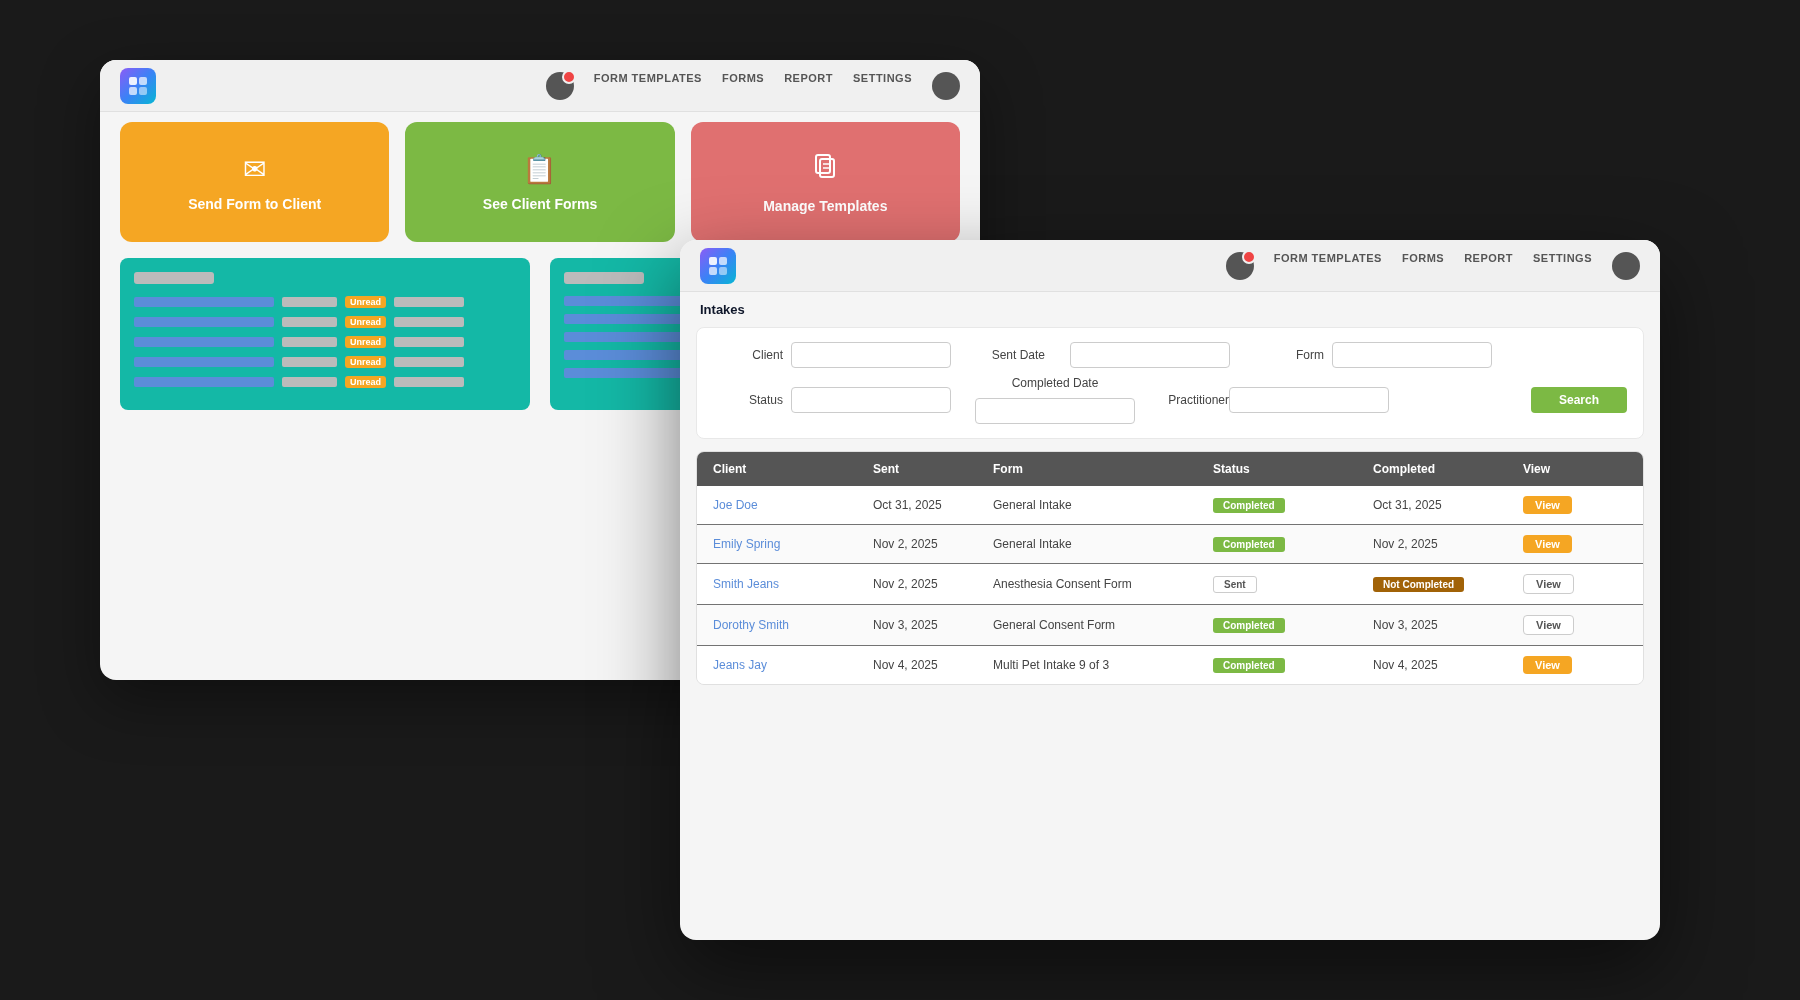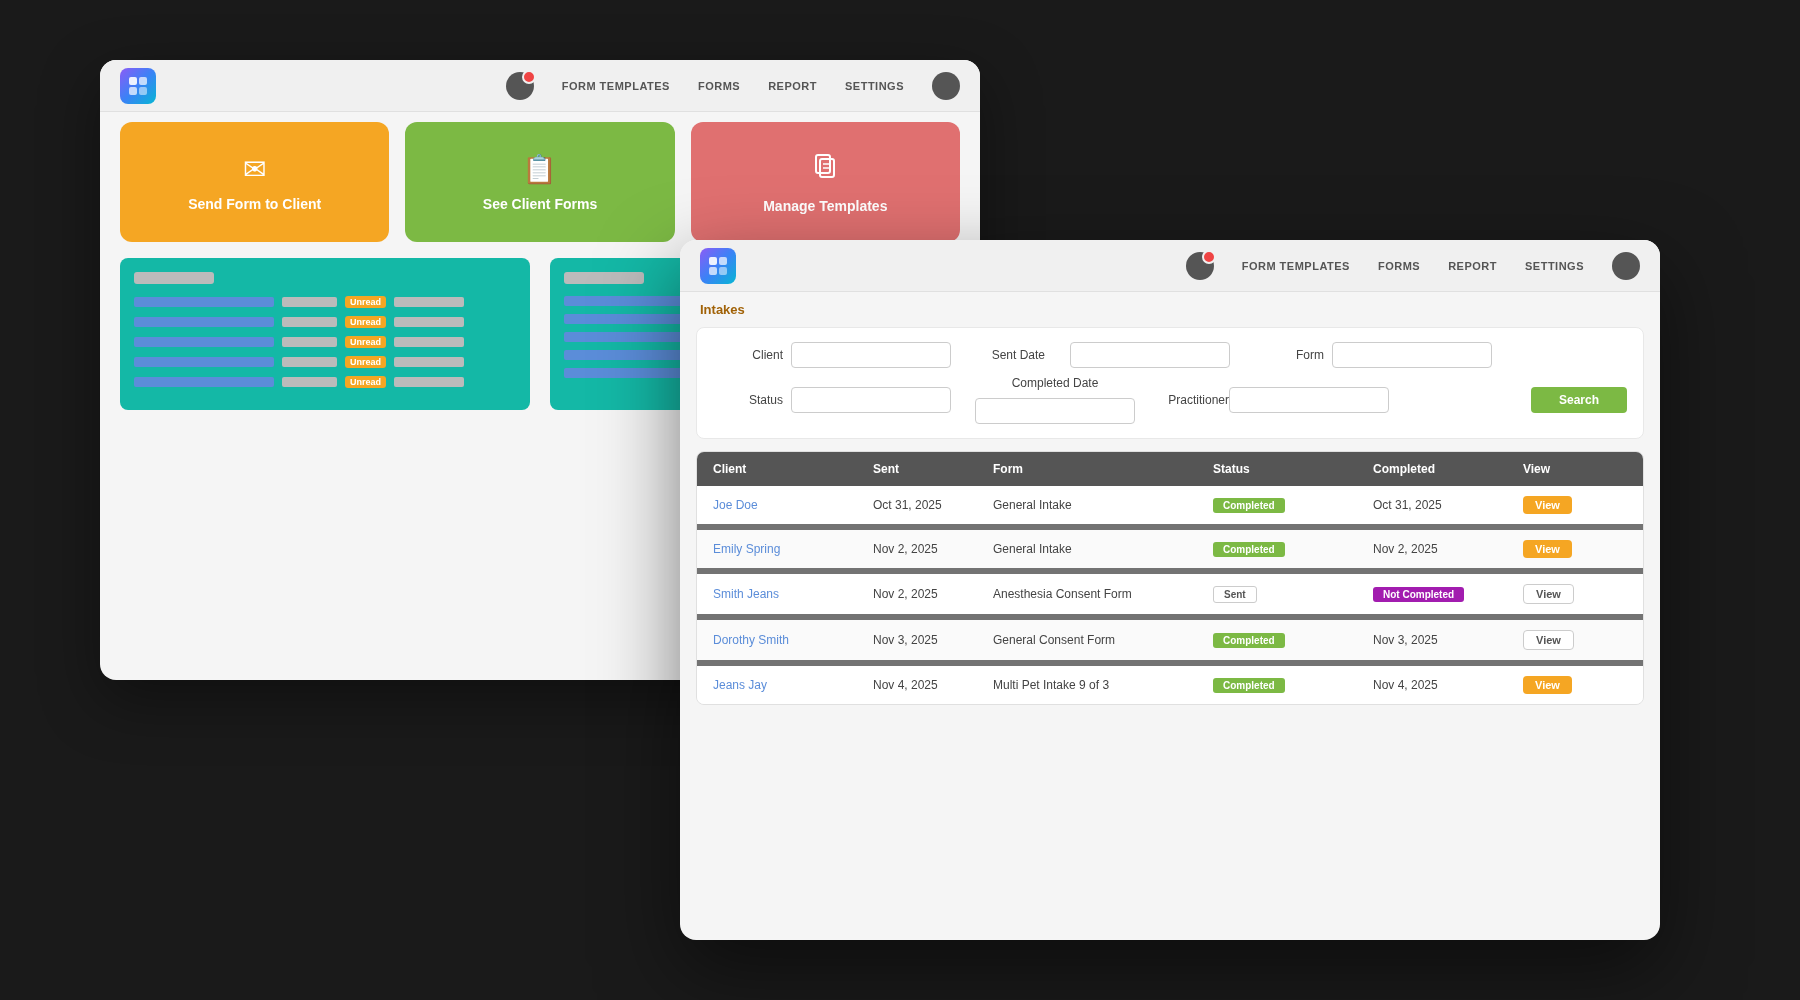--- a/index.html
+++ b/index.html
@@ -49,22 +49,22 @@
       border-radius: 8px;
       background: linear-gradient(135deg, #8b5cf6, #3b82f6, #06b6d4);
       display: flex;
       align-items: center;
       justify-content: center;
       font-size: 16px;
     }
 
     .nav-items {
       display: flex;
-      align-items: center;
-      gap: 28px;
+      align-items: flex-start;
+      gap: 20px;
     }
 
     .nav-item {
       font-size: 11px;
       font-weight: 600;
       color: #555;
       cursor: pointer;
       letter-spacing: 0.5px;
     }
 
@@ -210,21 +210,21 @@
       display: flex;
       align-items: center;
       justify-content: space-between;
       border-bottom: 1px solid #e0e0e0;
     }
 
     .intakes-title-bar {
       padding: 10px 20px;
       font-size: 13px;
       font-weight: 600;
-      color: #a16207;
+      color: #0f172a;
     }
 
     
     .filter-form {
       background: white;
       margin: 0 16px;
       border-radius: 8px;
       padding: 14px 16px;
       border: 1px solid #e8e8e8;
     }
@@ -281,21 +281,21 @@
     }
 
     .table-body {
       background: white;
     }
 
     .table-row {
       display: grid;
       grid-template-columns: 160px 120px 220px 160px 150px 80px;
       padding: 10px 16px;
-      border-bottom: 6px solid #737373;
+      border-bottom: 1px solid #737373;
       align-items: center;
     }
 
     .table-row:last-child {
       border-bottom: none;
     }
 
     .table-row:nth-child(even) {
       background: #fafafa;
     }
@@ -316,21 +316,21 @@
       display: inline-block;
       padding: 2px 10px;
       border-radius: 3px;
       font-size: 10px;
       font-weight: 600;
       color: white;
     }
 
     .badge-completed { background: #7cb944; }
     .badge-sent { background: white; border: 1px solid #ccc; color: #555; }
-    .badge-not-completed { background: #a21caf; }
+    .badge-not-completed { background: #a16207; }
 
     .view-btn-orange {
       background: #f5a623;
       color: white;
       border: none;
       padding: 3px 12px;
       border-radius: 4px;
       font-size: 11px;
       font-weight: 600;
       cursor: pointer;

